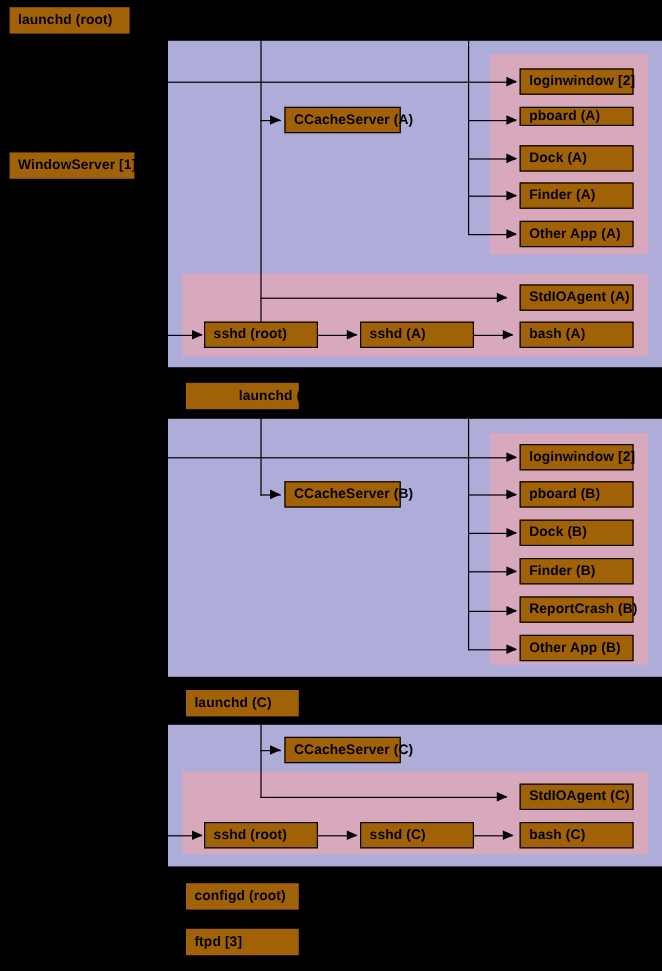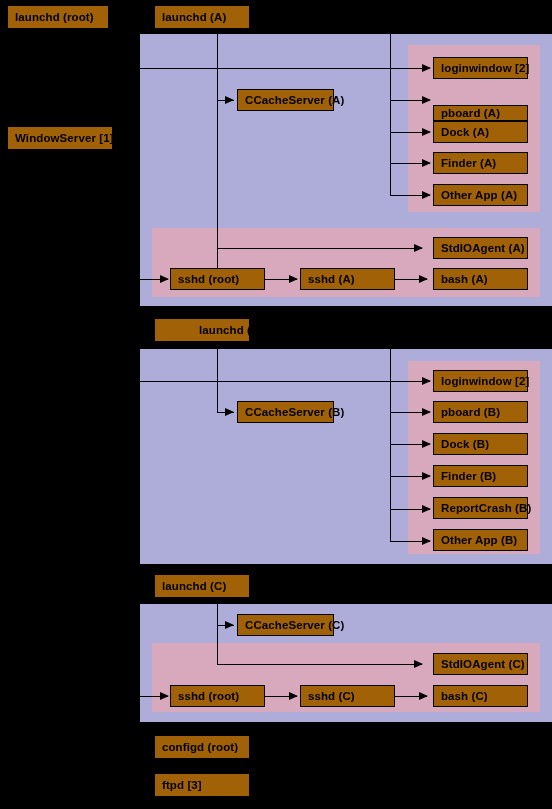--- a/index.html
+++ b/index.html
@@ -121,32 +121,29 @@
   <div class="hline" style="left:395px;top:696px;width:32px;"></div>
   <div class="arrow" style="left:419px;top:691.5px;"></div>
 
   <div class="node plain" style="left:8px;top:6px;width:100px;height:22px;">
     <span>launchd (root)</span>
   </div>
   <div class="node plain" style="left:8px;top:127px;width:104px;height:22px;">
     <span>WindowServer [1]</span>
   </div>
 
-  <div class="node plain" style="left:155px;top:6px;width:94px;height:22px;">
-    <span>launchd (A)</span>
-  </div>
 
   <div class="node" style="left:237px;top:89px;width:97px;height:22px;">
     <span>CCacheServer (A)</span>
   </div>
 
   <div class="node" style="left:433px;top:57px;width:95px;height:22px;">
     <span>loginwindow [2]</span>
   </div>
-  <div class="node" style="left:433px;top:89px;width:95px;height:16px;margin-top:16px;">
+  <div class="node" style="left:433px;top:89px;width:95px;height:16px;">
     <span>pboard (A)</span>
   </div>
   <div class="node" style="left:433px;top:121px;width:95px;height:22px;">
     <span>Dock (A)</span>
   </div>
   <div class="node" style="left:433px;top:152px;width:95px;height:22px;">
     <span>Finder (A)</span>
   </div>
   <div class="node" style="left:433px;top:184px;width:95px;height:22px;">
     <span>Other App (A)</span>

